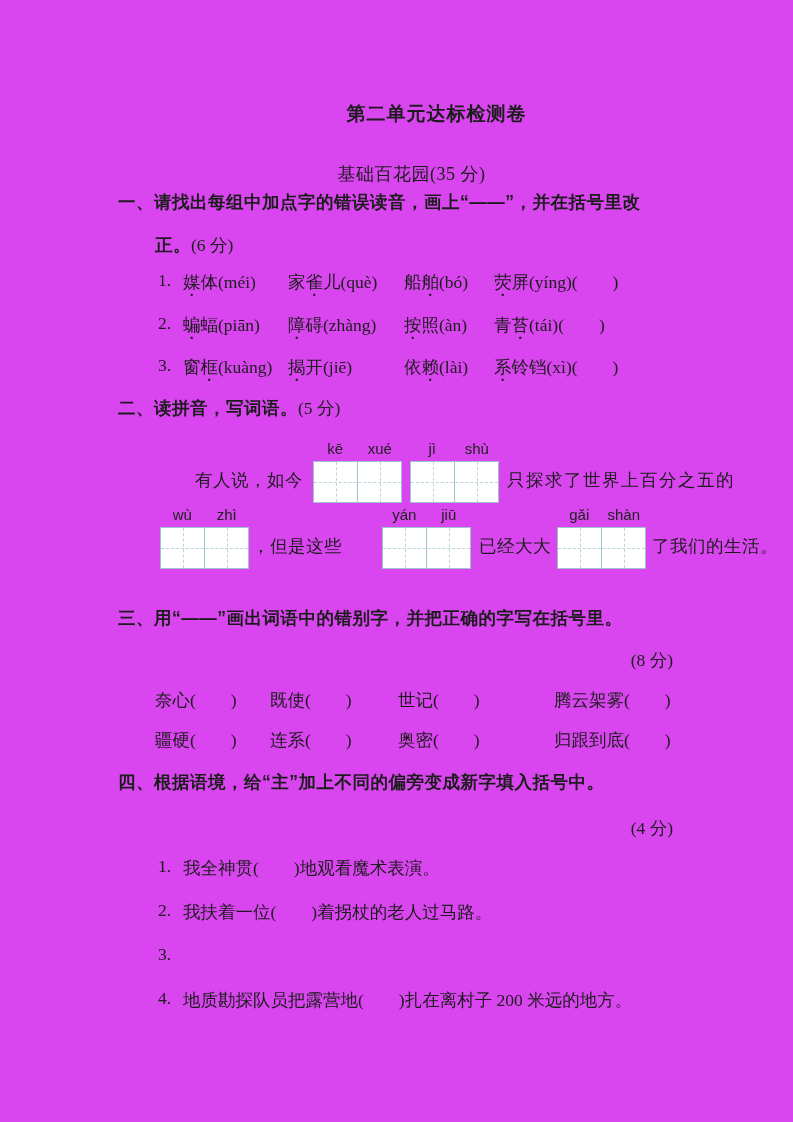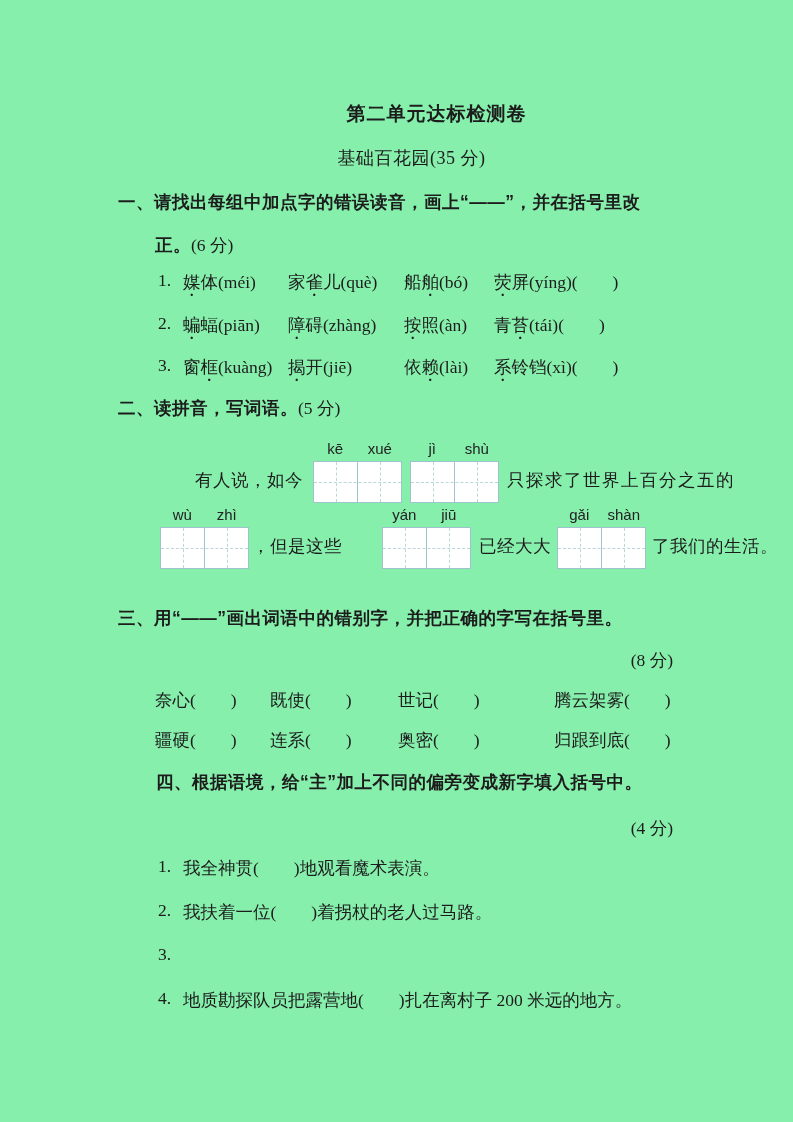--- a/index.html
+++ b/index.html
@@ -1,17 +1,17 @@
 <!DOCTYPE html>
 <html><head>
 <meta charset="utf-8">
 <style>
   html,body { margin:0; padding:0; background:#ffffff; }
   .page {
-    position:relative; width:793px; height:1122px; background:#86efac;
+    position:relative; width:793px; height:1122px; background:#d946ef;
     font-family:"Liberation Serif","DejaVu Serif",serif;
     font-size:17.5px; color:#1c1c1c; overflow:hidden;
   }
   .abs { position:absolute; }
   .h {
     font-family:"Liberation Sans","DejaVu Sans",sans-serif;
     font-weight:bold; font-size:17.5px; letter-spacing:0.5px;
   }
   .title { font-family:"Liberation Sans","DejaVu Sans",sans-serif;
     font-weight:bold; font-size:19px; letter-spacing:1px; text-align:center; }
@@ -51,21 +51,21 @@
   .c3 { width:115px; flex:none; } .c4 { flex:1;margin-left:41px; }
   
   .s4row { display:flex; width:560px; }
 </style>
 </head>
 <body>
 
 <div class="page">
 
   <div class="abs title" style="top:101px; left:80px; width:713px;">第二单元达标检测卷</div>
-  <div class="abs subtitle" style="top:146px; left:30px; width:763px;">基础百花园(35 分)</div>
+  <div class="abs subtitle" style="top:162px; left:30px; width:763px;">基础百花园(35 分)</div>
 
   <div class="abs h" style="top:190px; left:118px; width:580px;">一、请找出每组中加点字的错误读音，画上“——”，并在括号里改</div>
   <div class="abs" style="top:233px; left:155px;">
     <span class="h">正。</span><span class="score">(6 分)</span>
   </div>
 
   <div class="abs s1row" style="top:270px; left:158px;">
     <span class="s1num">1.</span>
     <span class="w1"><span></span><span class="dotted">媒</span><span>体</span><span>(méi)</span></span>
     <span class="w2"><span>家</span><span class="dotted">雀</span><span>儿</span><span>(què)</span></span>
@@ -161,21 +161,21 @@
     <span class="c3">世记(　　)</span>
     <span class="c4">腾云架雾(　　)</span>
   </div>
   <div class="abs s3row" style="top:728px; left:155px;">
     <span class="c1">疆硬(　　)</span>
     <span class="c2">连系(　　)</span>
     <span class="c3">奥密(　　)</span>
     <span class="c4">归跟到底(　　)</span>
   </div>
 
-  <div class="abs h" style="top:770px; left:118px; width:580px;margin-left:38px;">四、根据语境，给“主”加上不同的偏旁变成新字填入括号中。</div>
+  <div class="abs h" style="top:770px; left:118px; width:580px;">四、根据语境，给“主”加上不同的偏旁变成新字填入括号中。</div>
   <div class="abs score-line" style="top:816px; left:400px; width:273px;">(4 分)</div>
 
   <div class="abs s4row" style="top:856px; left:158px;">
     <span class="s1num">1.</span>
     <span>我全神贯(　　)地观看魔术表演。</span>
   </div>
   <div class="abs s4row" style="top:900px; left:158px;">
     <span class="s1num">2.</span>
     <span>我扶着一位(　　)着拐杖的老人过马路。</span>
   </div>

